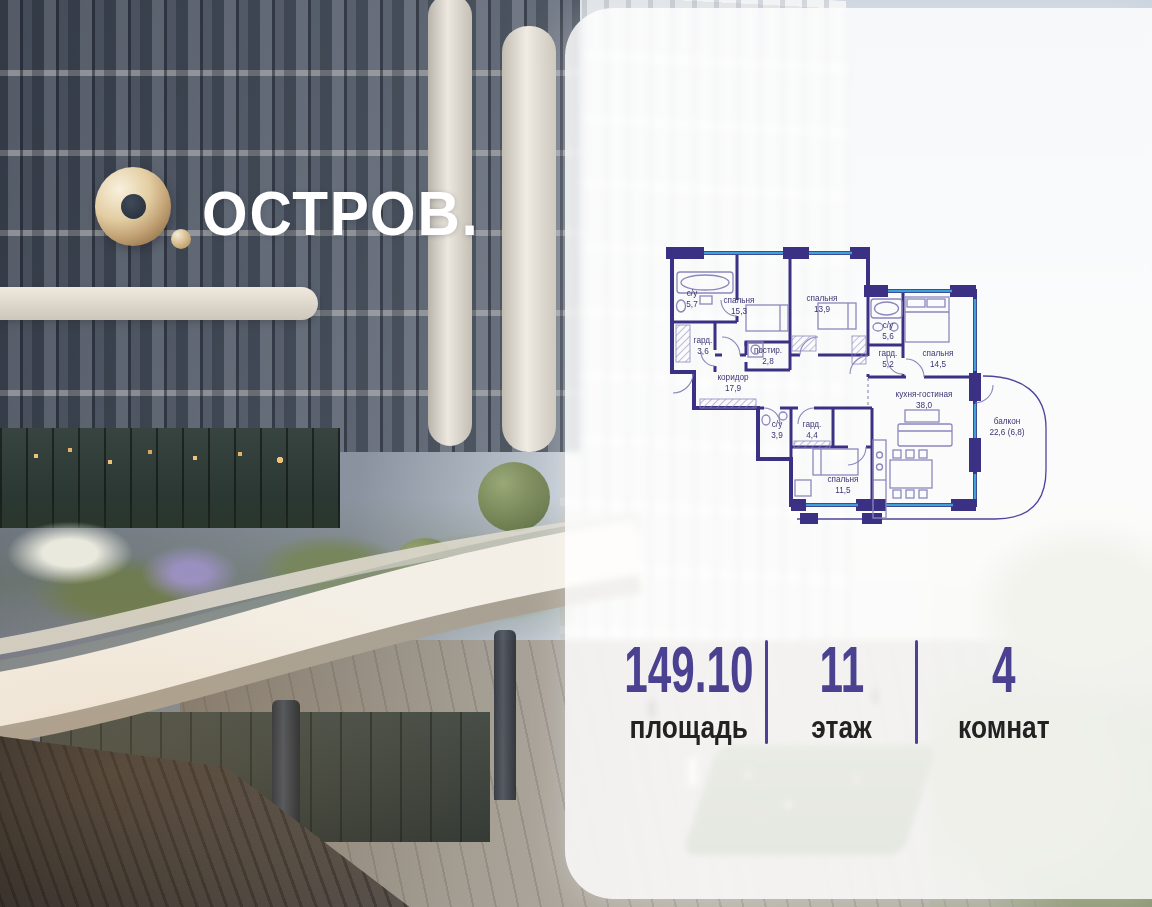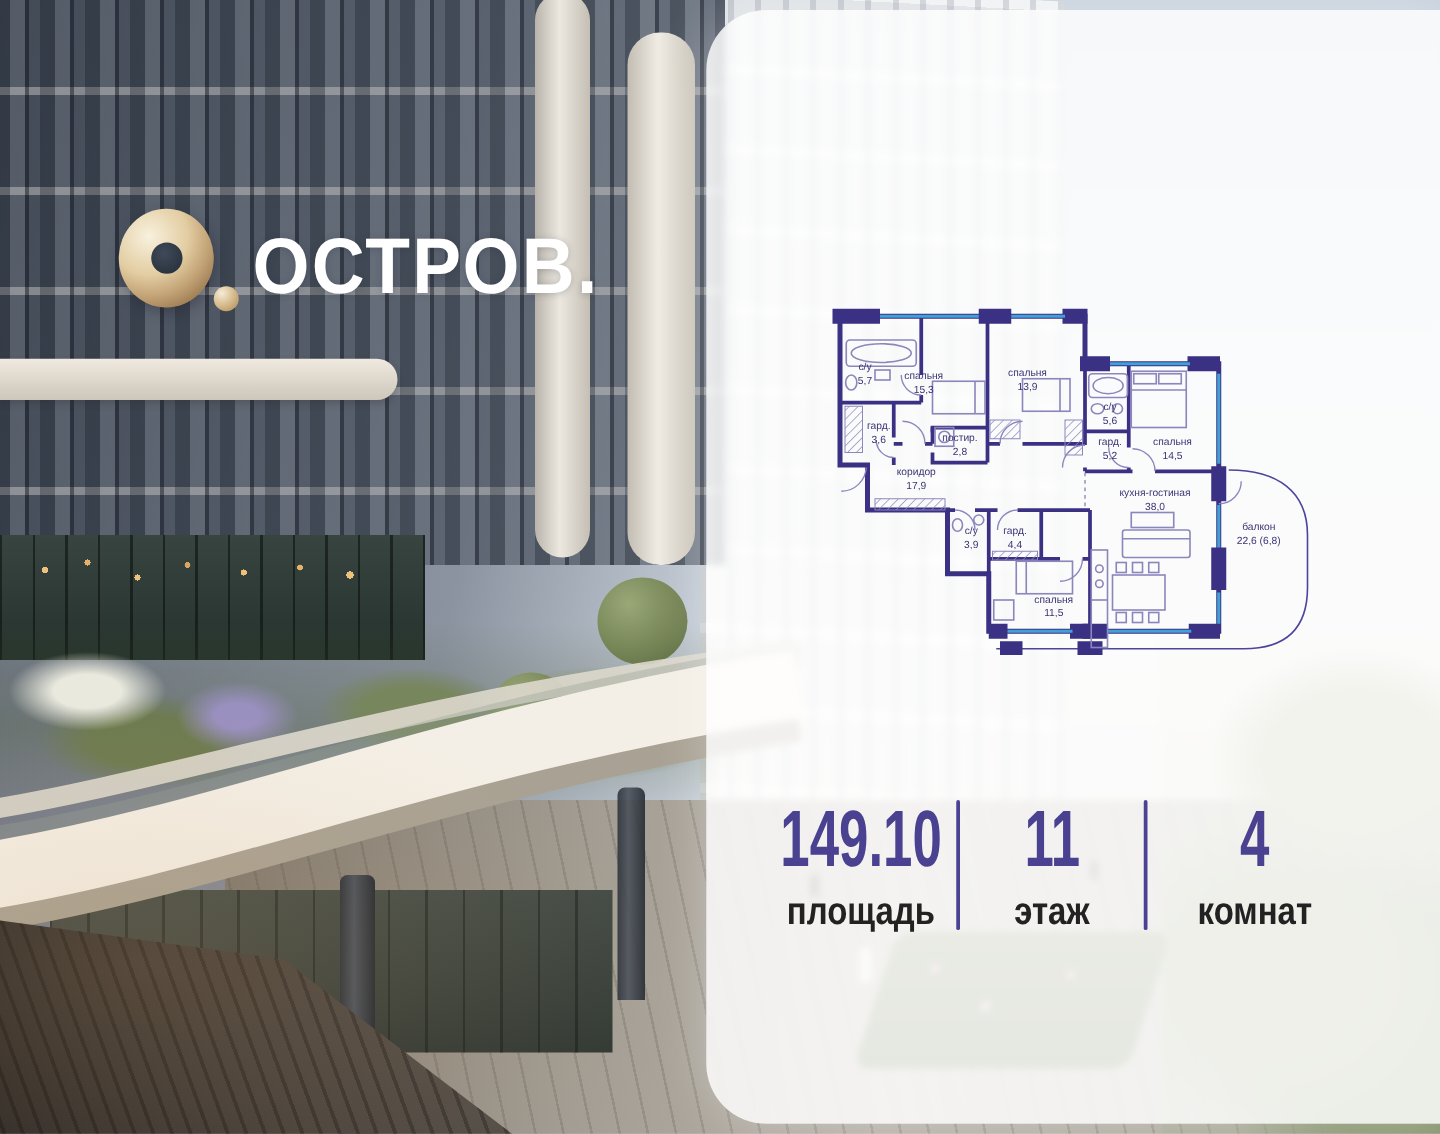--- a/index.html
+++ b/index.html
@@ -87,21 +87,21 @@
         letter-spacing:2px;line-height:1;transform:scaleX(.93);transform-origin:left top;
         text-shadow:0 1px 6px rgba(40,45,60,.25);white-space:nowrap;}
 
   
   .panel{left:565px;top:8px;right:0;bottom:8px;z-index:20;border-radius:48px 0 0 48px;
         background:rgba(255,255,255,.84);backdrop-filter:blur(3px);
         box-shadow:0 0 40px rgba(255,255,255,.3);}
   .plan{position:absolute;left:85px;top:232px;width:430px;height:300px;}
 
   
-  .stats{position:absolute;left:48px;top:630px;width:500px;display:flex;align-items:center;}
+  .stats{position:absolute;left:48px;top:630px;width:500px;display:flex;align-items:flex-start;}
   .stat{display:flex;flex-direction:column;align-items:center;}
   .stat .num{font-size:64px;font-weight:700;line-height:64px;color:#4a4191;
         transform:scaleX(.66);transform-origin:center top;letter-spacing:0;white-space:nowrap;}
   .stat .lbl{font-size:31px;font-weight:700;color:#222222;margin-top:10px;line-height:1;
         transform:scaleX(.85);transform-origin:center top;white-space:nowrap;}
   .s1{width:152px;} .s2{width:147px;} .s3{width:172px;}
   .statDivider{width:3px;height:104px;background:#4b4294;margin-top:2px;border-radius:2px;}
 
   
   .plan text{font-family:"Liberation Sans",sans-serif;font-size:8.2px;fill:#3b3474;text-anchor:middle;}

